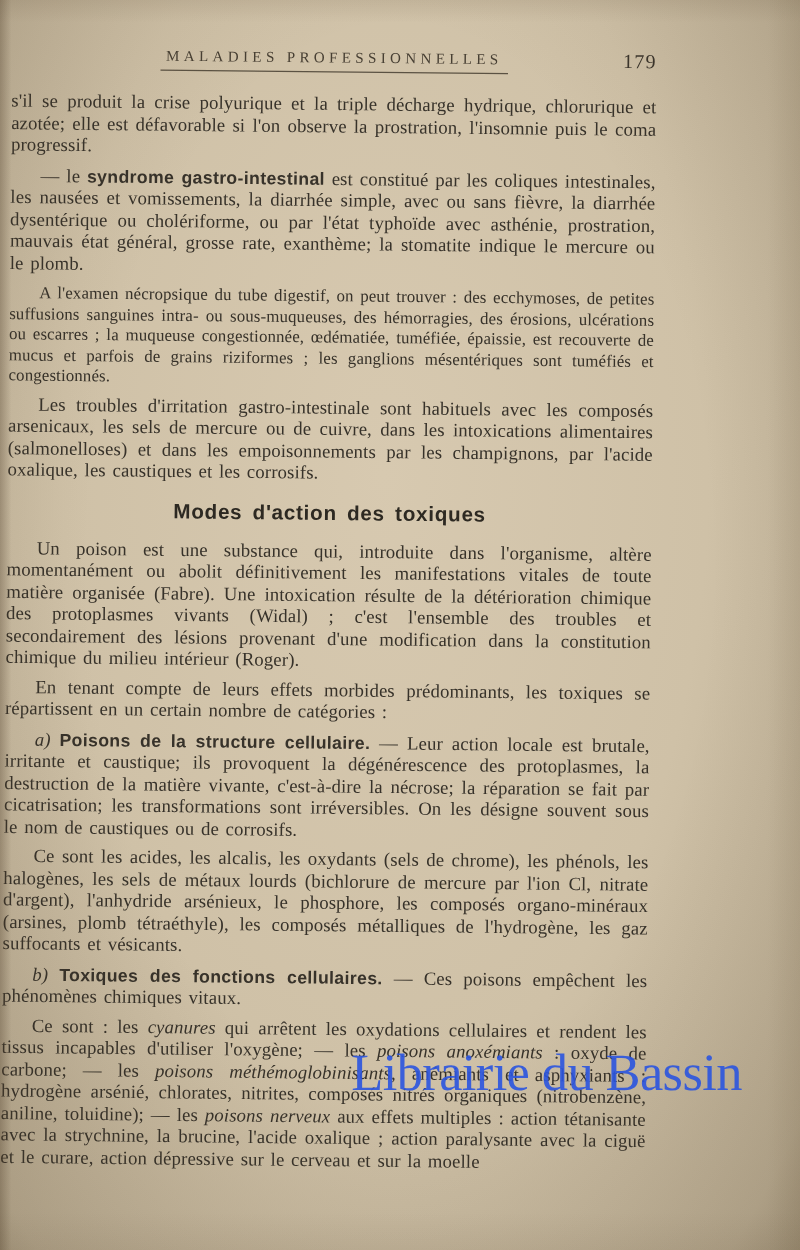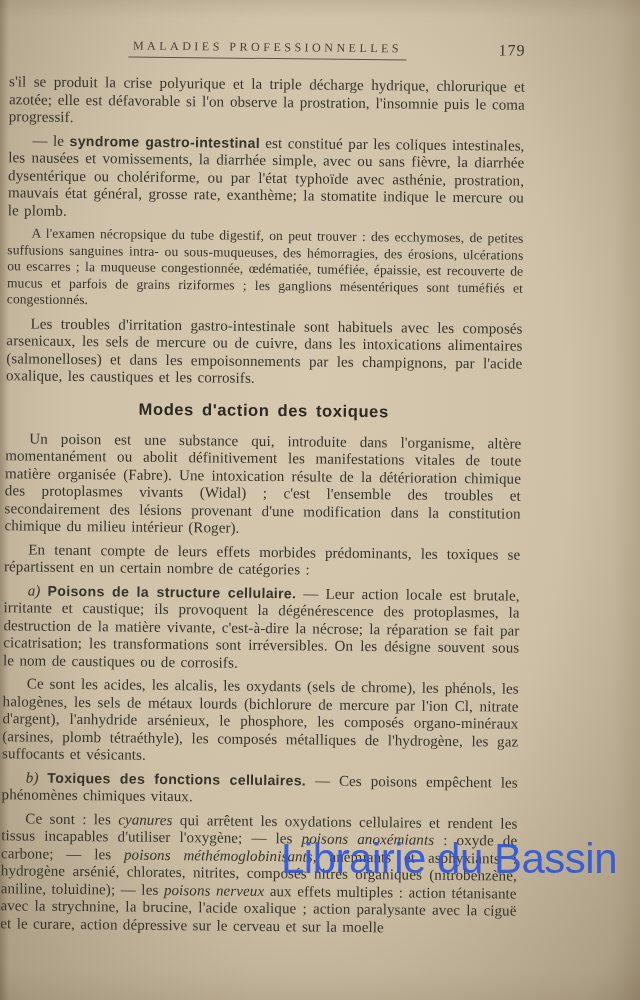--- a/index.html
+++ b/index.html
@@ -87,21 +87,21 @@
     background:
       linear-gradient(to right, rgba(75,58,38,0.32) 0px, rgba(75,58,38,0.0) 9px),
       linear-gradient(to left, rgba(110,92,64,0.14) 0px, rgba(0,0,0,0) 26px),
       linear-gradient(to bottom, rgba(95,76,52,0.12) 0px, rgba(0,0,0,0) 18px),
       linear-gradient(to top, rgba(95,76,52,0.08) 0px, rgba(0,0,0,0) 30px),
       radial-gradient(ellipse at 50% 45%, rgba(0,0,0,0) 55%, rgba(72,56,34,0.16) 100%);
   }
   .watermark {
     position: absolute;
     left: 281px; top: 835px;
-    font-family: Liberation Sans, sans-serif;
+    font-family: Liberation Serif, serif;
     font-size: 42px;
     font-weight: normal;
     letter-spacing: -0.5px;
     white-space: nowrap;
     opacity: 0.9;
   }
 </style>
 </head>
 <body>
 

